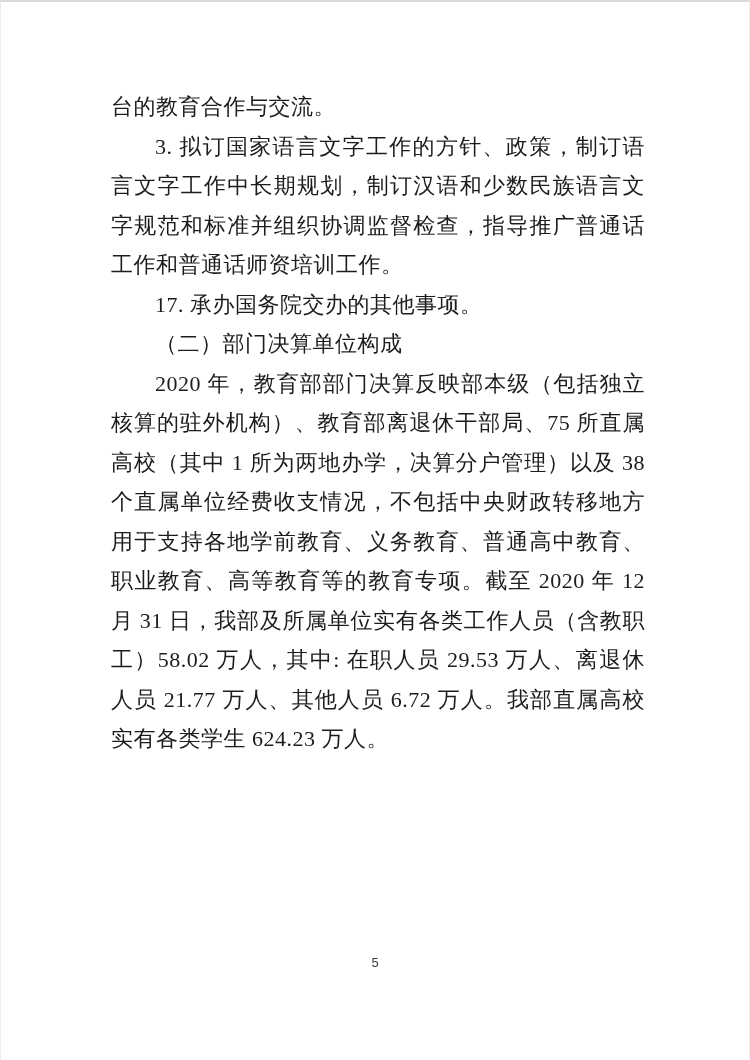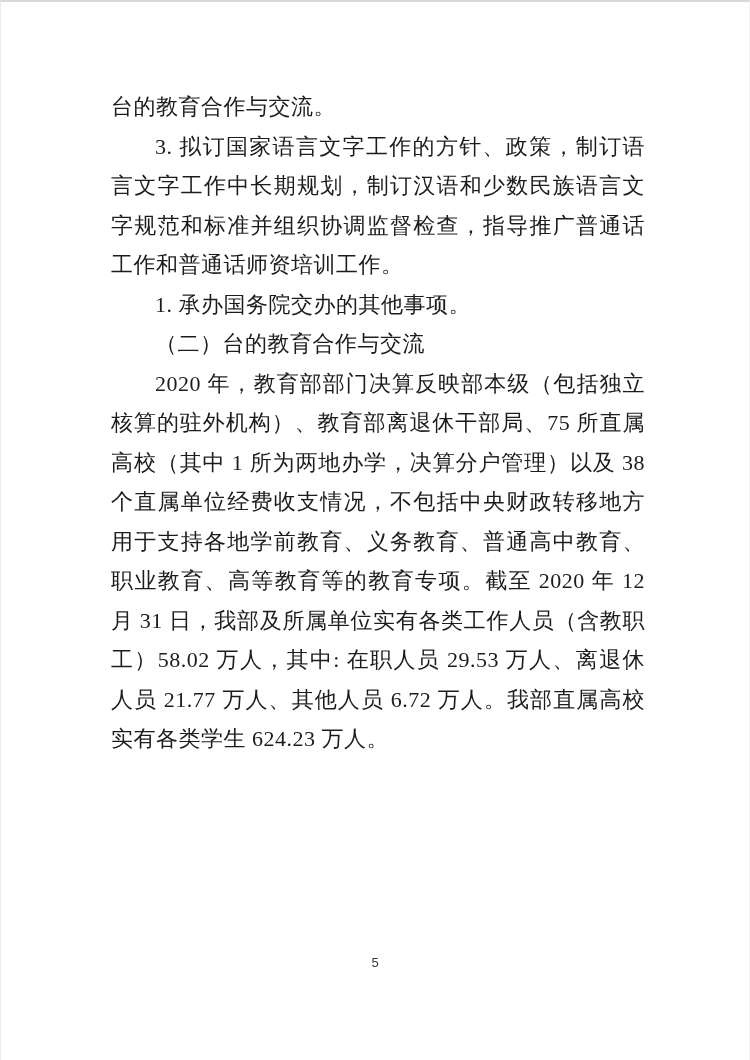--- a/index.html
+++ b/index.html
@@ -55,21 +55,21 @@
     color: #3a3a3a;
   }
 </style>
 </head>
 <body>
 
 <div class="page">
   <div class="content">
     <p class="para-cont">台的教育合作与交流。</p>
     <p class="para-body">3. 拟订国家语言文字工作的方针、政策，制订语言文字工作中长期规划，制订汉语和少数民族语言文字规范和标准并组织协调监督检查，指导推广普通话工作和普通话师资培训工作。</p>
-    <p class="para-body">1. 承办国务院交办的其他事项。</p>
-    <p class="para-heading">（二）台的教育合作与交流</p>
+    <p class="para-body">17. 承办国务院交办的其他事项。</p>
+    <p class="para-heading">（二）部门决算单位构成</p>
     <p class="para-body">2020 年，教育部部门决算反映部本级（包括独立核算的驻外机构）、教育部离退休干部局、75 所直属高校（其中 1 所为两地办学，决算分户管理）以及 38 个直属单位经费收支情况，不包括中央财政转移地方用于支持各地学前教育、义务教育、普通高中教育、职业教育、高等教育等的教育专项。截至 2020 年 12 月 31 日，我部及所属单位实有各类工作人员（含教职工）58.02 万人，其中: 在职人员 29.53 万人、离退休人员 21.77 万人、其他人员 6.72 万人。我部直属高校实有各类学生 624.23 万人。</p>
   </div>
 
   <div class="page-footer">
     <span>5</span>
   </div>
 </div>
 
 </body></html>

